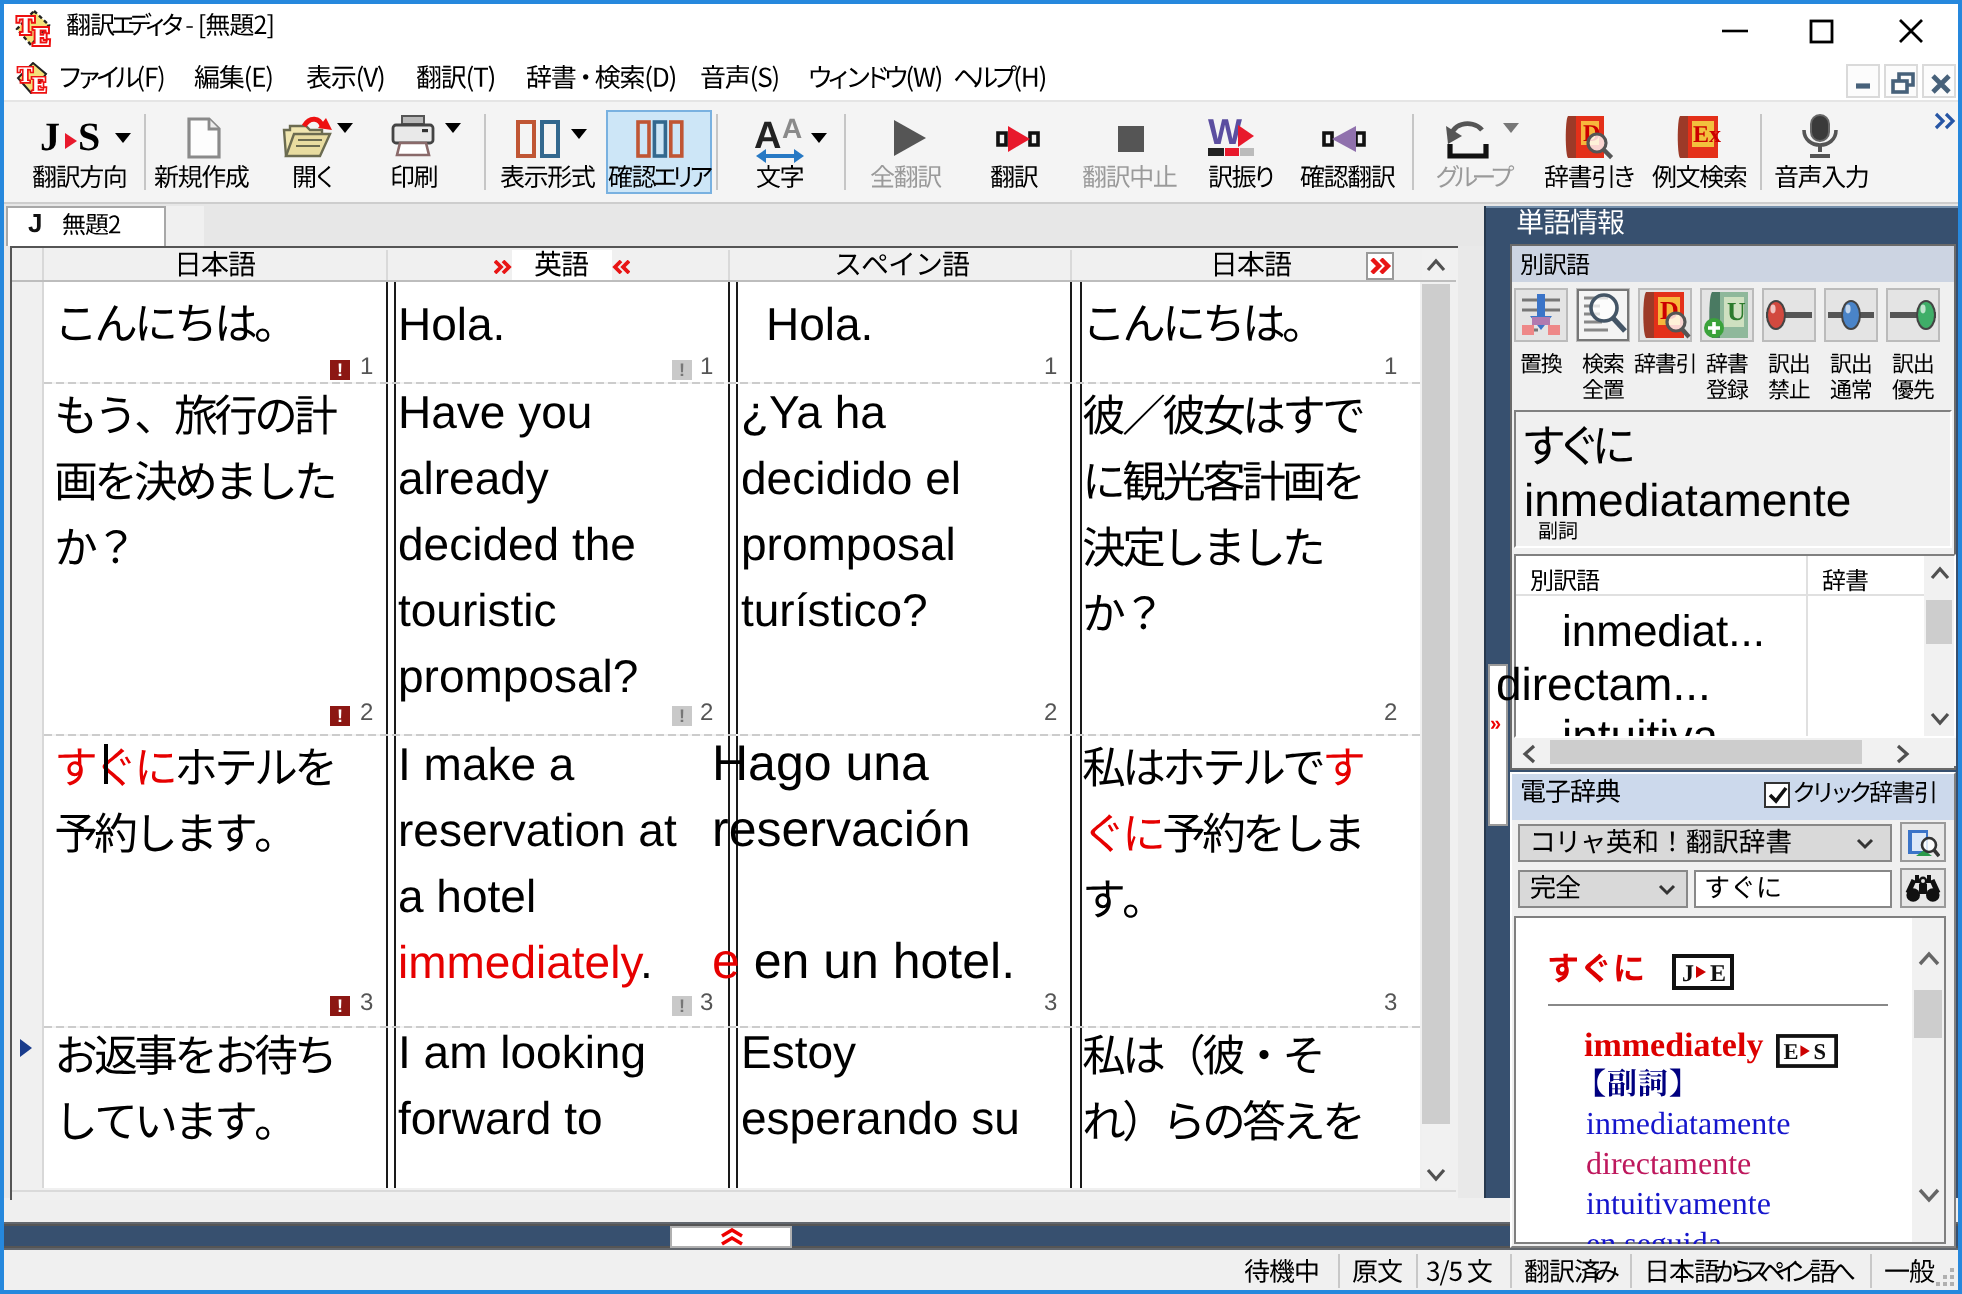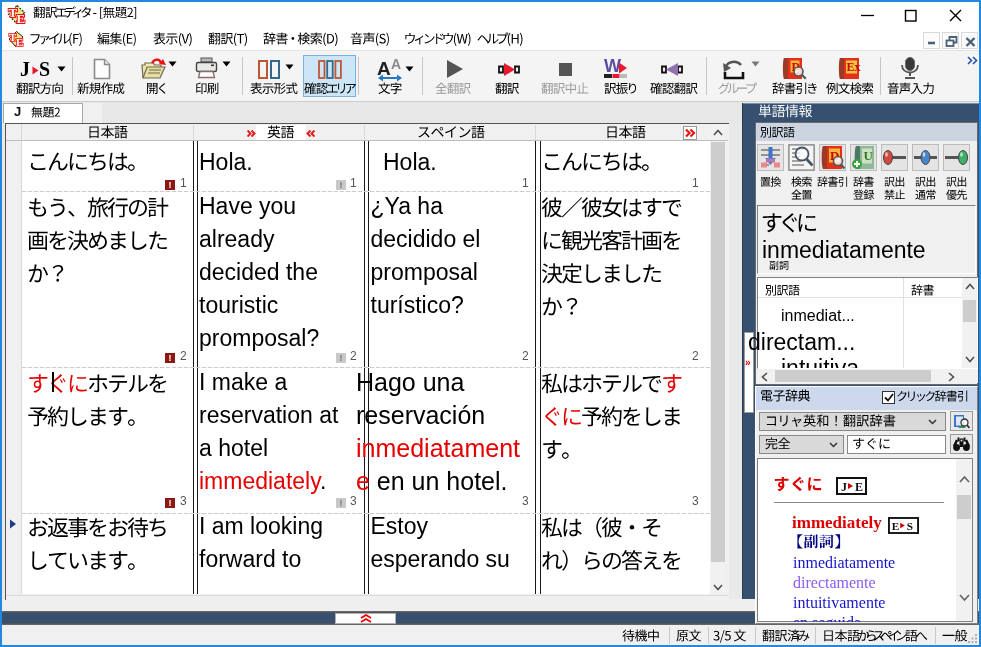--- a/index.html
+++ b/index.html
@@ -321,21 +321,21 @@
   </svg>
 <svg style="position:absolute;left:28px;top:376.4px;overflow:visible" width="141" height="22">
     <path fill="#e60000" d="M11.5 7.5C11.7 9.5 10.8 10.6 9.6 10.6C8.3 10.6 7.3 9.8 7.3 8.4C7.3 7 8.4 6.1 9.5 6.1C10.4 6.1 11.1 6.5 11.5 7.5ZM1.2 1.4L1.2 3C4 2.8 7.7 2.7 11 2.7L11 4.9C10.6 4.7 10.1 4.6 9.5 4.6C7.5 4.6 5.7 6.3 5.7 8.4C5.7 10.8 7.4 12.1 9.3 12.1C10 12.1 10.7 11.9 11.2 11.5C10.3 13.5 8.3 14.7 5.4 15.3L6.9 16.8C11.9 15.3 13.4 12 13.4 9C13.4 7.9 13.1 7 12.7 6.2L12.6 2.7L12.9 2.7C16.1 2.7 18.1 2.7 19.3 2.8L19.4 1.1C18.3 1.1 15.6 1.1 13 1.1L12.6 1.1L12.7 -0.3C12.7 -0.6 12.7 -1.4 12.8 -1.7L10.8 -1.7C10.8 -1.5 10.9 -0.9 10.9 -0.3L11 1.1C7.7 1.2 3.6 1.3 1.2 1.4ZM33 3.2L31.9 3.7C32.4 4.5 33.2 6 33.7 6.9L34.9 6.4C34.5 5.6 33.6 4 33 3.2ZM35.6 2.2L34.4 2.7C35 3.6 35.8 5 36.3 5.9L37.5 5.4C37 4.5 36.1 3 35.6 2.2ZM34.2 -0.5L32.5 -1.9C32.3 -1.5 31.7 -0.9 31.3 -0.5C29.8 1 26.5 3.7 24.9 5C22.9 6.7 22.7 7.6 24.7 9.3C26.8 11 30 13.9 31.6 15.4C32.1 15.9 32.6 16.5 33.1 17L34.6 15.6C32.3 13.3 28.5 10.2 26.5 8.5C25.1 7.4 25.1 7 26.4 5.9C28 4.5 31.2 2.1 32.7 0.8C33 0.4 33.7 -0.1 34.2 -0.5ZM49 0.9L49 2.6C51.4 2.9 55.7 2.9 58 2.6L58 0.9C55.8 1.2 51.4 1.3 49 0.9ZM49.9 9.8L48.3 9.6C48.1 10.7 48 11.4 48 12.2C48 14.2 49.6 15.4 53.2 15.4C55.5 15.4 57.3 15.3 58.7 15L58.7 13.2C56.9 13.6 55.2 13.7 53.2 13.7C50.3 13.7 49.6 12.8 49.6 11.8C49.6 11.2 49.7 10.6 49.9 9.8ZM44.9 -0.8L42.9 -1C42.9 -0.5 42.9 0.1 42.8 0.6C42.5 2.4 41.8 6.1 41.8 9.3C41.8 12.3 42.2 14.8 42.6 16.3L44.2 16.2C44.2 16 44.1 15.7 44.1 15.4C44.1 15.2 44.2 14.8 44.2 14.5C44.4 13.4 45.2 11.1 45.8 9.6L44.9 8.9C44.5 9.8 44 11.1 43.6 12.1C43.5 11 43.4 10.1 43.4 9C43.4 6.6 44.1 2.7 44.5 0.7C44.6 0.3 44.8 -0.4 44.9 -0.8Z"></path>
     <path fill="#000" d="M66.6 7.3L65 6.6C64.2 8.3 62.3 10.9 60.9 12.3L62.4 13.3C63.6 12 65.6 9.2 66.6 7.3ZM75.7 6.6L74.2 7.4C75.3 8.8 77 11.5 77.8 13.2L79.4 12.3C78.6 10.7 76.8 8 75.7 6.6ZM61.5 2.2L61.5 4C62.1 4 62.7 3.9 63.4 3.9L69.5 3.9L69.5 4.1C69.5 5.1 69.5 12.6 69.5 13.8C69.5 14.4 69.2 14.6 68.6 14.6C68 14.6 67.1 14.5 66.1 14.4L66.3 16.1C67.1 16.2 68.4 16.2 69.3 16.2C70.7 16.2 71.2 15.6 71.2 14.5C71.2 12.9 71.2 5.9 71.2 4.1L71.2 3.9L77 3.9C77.5 3.9 78.2 4 78.8 4L78.8 2.2C78.2 2.3 77.5 2.3 77 2.3L71.2 2.3L71.2 0.1C71.2 -0.4 71.3 -1.2 71.4 -1.5L69.3 -1.5C69.4 -1.2 69.5 -0.4 69.5 0.1L69.5 2.3L63.4 2.3C62.7 2.3 62.2 2.3 61.5 2.2ZM83.8 -0.5L83.8 1.3C84.3 1.2 85.1 1.2 85.8 1.2C87 1.2 93.4 1.2 94.6 1.2C95.2 1.2 96 1.2 96.6 1.3L96.6 -0.5C96 -0.4 95.2 -0.4 94.6 -0.4C93.4 -0.4 87 -0.4 85.7 -0.4C85.1 -0.4 84.4 -0.5 83.8 -0.5ZM81.2 4.9L81.2 6.7C81.8 6.7 82.4 6.7 83.1 6.7L89.6 6.7C89.5 8.8 89.3 10.6 88.3 12.1C87.5 13.5 85.9 14.7 84.2 15.4L85.8 16.6C87.7 15.7 89.3 14.1 90.1 12.7C91 11 91.4 9.1 91.4 6.7L97.3 6.7C97.9 6.7 98.6 6.7 99 6.7L99 4.9C98.5 5 97.8 5 97.3 5C96.2 5 84.3 5 83.1 5C82.4 5 81.8 5 81.2 4.9ZM110.5 15.1L111.7 16.1C111.8 16 112.1 15.8 112.4 15.6C114.9 14.4 118 12.1 119.9 9.6L118.8 8.1C117.2 10.5 114.5 12.5 112.5 13.4C112.5 12.8 112.5 2.2 112.5 0.9C112.5 0 112.5 -0.6 112.6 -0.8L110.5 -0.8C110.6 -0.6 110.7 0 110.7 0.9C110.7 2.2 110.7 12.9 110.7 13.9C110.7 14.4 110.6 14.8 110.5 15.1ZM100.5 15L102.2 16.1C104 14.6 105.4 12.5 106.1 10.2C106.6 8 106.7 3.3 106.7 0.9C106.7 0.2 106.8 -0.4 106.8 -0.7L104.8 -0.7C104.9 -0.2 105 0.3 105 0.9C105 3.3 105 7.7 104.3 9.7C103.7 11.8 102.4 13.7 100.5 15ZM138.3 6L137.6 4.4C137 4.7 136.5 4.9 135.8 5.2C134.7 5.7 133.4 6.2 131.9 7C131.5 5.7 130.4 5 129 5C128 5 126.8 5.3 125.9 5.8C126.7 4.8 127.4 3.6 127.9 2.4C130.3 2.3 133 2.2 135.1 1.8L135.1 0.2C133.1 0.6 130.7 0.8 128.5 0.9C128.8 -0.1 129 -1 129.1 -1.6L127.3 -1.8C127.3 -1 127.1 -0 126.8 0.9L125.4 1C124.4 1 122.8 0.9 121.7 0.7L121.7 2.3C122.9 2.4 124.3 2.5 125.2 2.5L126.2 2.5C125.4 4.2 123.9 6.5 121.2 9.1L122.7 10.2C123.4 9.4 124 8.6 124.6 8C125.6 7.1 127 6.4 128.4 6.4C129.4 6.4 130.2 6.8 130.4 7.7C127.8 9.1 125.2 10.7 125.2 13.2C125.2 15.9 127.7 16.6 130.9 16.6C132.7 16.6 135.2 16.4 136.8 16.2L136.9 14.4C134.9 14.8 132.6 15 130.9 15C128.7 15 127 14.7 127 13C127 11.6 128.4 10.4 130.4 9.3C130.4 10.5 130.4 11.9 130.3 12.7L132 12.7L132 8.6C133.6 7.8 135.2 7.1 136.4 6.7C137 6.4 137.8 6.1 138.3 6Z"></path>
   </svg>
 <svg style="position:absolute;left:28px;top:409.4px;overflow:visible" width="121" height="22">
     <path fill="#000" d="M5.3 2.5C7.3 3.3 9.7 4.5 11.6 5.4L0.3 5.4L0.3 7L9.3 7L9.3 15.3C9.3 15.6 9.2 15.7 8.8 15.7C8.3 15.7 6.9 15.7 5.4 15.7C5.6 16.1 5.9 16.8 6 17.3C7.9 17.3 9.2 17.3 9.9 17C10.7 16.8 11 16.3 11 15.3L11 7L17.2 7C16.4 8.3 15.5 9.6 14.6 10.4L16 11.2C17.3 9.9 18.7 7.8 19.9 5.9L18.6 5.3L18.3 5.4L13.8 5.4L14.1 4.9C13.5 4.5 12.7 4.1 11.7 3.7C13.7 2.5 15.9 0.8 17.4 -0.7L16.3 -1.6L15.9 -1.5L2.3 -1.5L2.3 -0L14.3 -0C13.1 1 11.5 2.2 10.1 3C8.8 2.4 7.3 1.8 6.2 1.3ZM30.3 6.6C31.5 8.2 32.7 10.4 33.2 11.8L34.7 11C34.1 9.6 32.8 7.5 31.6 6ZM25.9 10.1C26.4 11.4 27 13.2 27.2 14.3L28.6 13.9C28.3 12.7 27.7 11 27.1 9.6ZM21.1 9.8C20.8 11.7 20.4 13.6 19.6 14.9C20 15.1 20.6 15.4 21 15.6C21.7 14.2 22.2 12.1 22.5 10ZM31.2 -2.7C30.4 0.2 29 3 27.3 4.9C27.7 5.1 28.4 5.6 28.8 5.9C29.5 5 30.2 4 30.8 2.8L38 2.8C37.6 11.3 37.3 14.7 36.5 15.4C36.3 15.7 36 15.8 35.6 15.8C35.1 15.8 33.7 15.7 32.2 15.6C32.6 16.1 32.7 16.8 32.8 17.3C34.1 17.3 35.4 17.3 36.2 17.3C37 17.2 37.5 17 38 16.4C38.9 15.3 39.2 11.9 39.6 2.1C39.6 1.8 39.6 1.2 39.6 1.2L31.5 1.2C32 0.1 32.5 -1.1 32.9 -2.4ZM19.9 7L20 8.5L23.6 8.3L23.6 17.4L25.1 17.4L25.1 8.2L27 8.1C27.1 8.6 27.3 9 27.4 9.4L28.7 8.8C28.4 7.6 27.4 5.7 26.5 4.3L25.3 4.8C25.7 5.4 26 6.1 26.4 6.8L22.9 6.9C24.4 5 26.1 2.5 27.4 0.4L26 -0.2C25.4 1 24.5 2.4 23.6 3.8C23.3 3.3 22.8 2.8 22.3 2.3C23.1 1.1 24.1 -0.7 24.8 -2.1L23.4 -2.7C22.9 -1.5 22.1 0.1 21.4 1.4L20.7 0.8L19.9 1.9C21 2.8 22.1 4 22.8 5C22.3 5.7 21.8 6.4 21.3 7ZM46.5 -1.4L44.3 -1.4C44.4 -0.8 44.5 0 44.5 0.8C44.5 3.1 44.3 8.6 44.3 11.9C44.3 15.4 46.4 16.7 49.6 16.7C54.4 16.7 57.2 14 58.7 11.9L57.4 10.4C55.9 12.7 53.6 14.9 49.6 14.9C47.6 14.9 46.1 14.1 46.1 11.7C46.1 8.4 46.2 3.3 46.3 0.8C46.3 0.1 46.4 -0.7 46.5 -1.4ZM70 11.7L70 13.2C70 14.7 69 15.1 67.7 15.1C65.6 15.1 64.7 14.3 64.7 13.3C64.7 12.3 65.8 11.5 67.9 11.5C68.6 11.5 69.3 11.6 70 11.7ZM63.1 5.3L63.2 6.9C64.7 7.1 67.1 7.2 68.6 7.2L69.8 7.2L69.9 10.2C69.3 10.1 68.7 10.1 68.1 10.1C65 10.1 63.1 11.4 63.1 13.4C63.1 15.5 64.8 16.6 67.9 16.6C70.7 16.6 71.7 15.1 71.7 13.6L71.7 12.2C73.9 13 75.7 14.3 77 15.5L78 13.9C76.7 12.9 74.5 11.3 71.6 10.5L71.5 7.2C73.5 7.1 75.5 6.9 77.5 6.7L77.5 5C75.5 5.4 73.6 5.6 71.4 5.6L71.4 5.4L71.4 2.6C73.5 2.5 75.6 2.3 77.3 2.1L77.3 0.5C75.4 0.8 73.4 1 71.4 1.1L71.5 -0.2C71.5 -0.9 71.5 -1.3 71.6 -1.7L69.7 -1.7C69.8 -1.4 69.8 -0.8 69.8 -0.4L69.8 1.1L68.8 1.1C67.4 1.1 64.7 0.9 63.2 0.7L63.3 2.3C64.6 2.4 67.3 2.7 68.8 2.7L69.8 2.7L69.8 5.4L69.8 5.7L68.6 5.7C67.2 5.7 64.7 5.6 63.1 5.3ZM91.5 7.5C91.7 9.5 90.8 10.6 89.6 10.6C88.3 10.6 87.3 9.8 87.3 8.4C87.3 7 88.4 6.1 89.5 6.1C90.4 6.1 91.1 6.5 91.5 7.5ZM81.2 1.4L81.2 3C84 2.8 87.7 2.7 91 2.7L91 4.9C90.6 4.7 90.1 4.6 89.5 4.6C87.5 4.6 85.7 6.3 85.7 8.4C85.7 10.8 87.4 12.1 89.3 12.1C90 12.1 90.7 11.9 91.2 11.5C90.3 13.5 88.3 14.7 85.4 15.3L86.9 16.8C91.9 15.3 93.4 12 93.4 9C93.4 7.9 93.1 7 92.7 6.2L92.6 2.7L92.9 2.7C96.1 2.7 98.1 2.7 99.3 2.8L99.4 1.1C98.3 1.1 95.6 1.1 93 1.1L92.6 1.1L92.7 -0.3C92.7 -0.6 92.7 -1.4 92.8 -1.7L90.8 -1.7C90.8 -1.5 90.9 -0.9 90.9 -0.3L91 1.1C87.7 1.2 83.6 1.3 81.2 1.4ZM103.3 10.3C101.5 10.3 100 11.8 100 13.6C100 15.4 101.5 16.9 103.3 16.9C105.2 16.9 106.7 15.4 106.7 13.6C106.7 11.8 105.2 10.3 103.3 10.3ZM103.3 15.8C102.1 15.8 101.1 14.8 101.1 13.6C101.1 12.4 102.1 11.4 103.3 11.4C104.6 11.4 105.6 12.4 105.6 13.6C105.6 14.8 104.6 15.8 103.3 15.8Z"></path>
   </svg>
 <div style="position:absolute;left:52px;top:372px;width:1.5px;height:20px;background:#000"></div>
 <div class="lat" style="left:199px;top:366px;font-size:23px;line-height:33px">I make a<br>reservation at<br>a hotel<br><span style="color:#e60000">immediately</span>.</div>
-<div class="lat" style="left:356px;top:366px;font-size:25px;line-height:33px">Hago una<br>reservación<br><span style="color:#e60000">inmediatament</span><br><span style="color:#e60000">e</span> en un hotel.</div>
+<div class="lat" style="left:356px;top:366px;font-size:25px;line-height:33px">Hago una<br>reservación<br><br><span style="color:#e60000">e</span> en un hotel.</div>
 <svg style="position:absolute;left:542px;top:376.4px;overflow:visible" width="141" height="22">
     <path fill="#000" d="M8.4 -2.6C6.5 -1.7 3.1 -1 0.2 -0.5C0.4 -0.1 0.6 0.4 0.6 0.8C1.9 0.6 3.2 0.4 4.4 0.1L4.4 3.7L0.2 3.7L0.2 5.2L4.1 5.2C3.1 7.8 1.3 10.7 -0.3 12.4C0 12.7 0.4 13.4 0.6 13.9C1.9 12.4 3.4 10 4.4 7.6L4.4 17.3L6 17.3L6 8.2C7 9.2 8.3 10.6 8.8 11.3L9.8 10C9.2 9.5 6.8 7.2 6 6.6L6 5.2L9.9 5.2L9.9 3.7L6 3.7L6 -0.2C7.4 -0.6 8.6 -0.9 9.6 -1.4ZM15.1 8.4C15.9 10 16.7 11.9 17.4 13.7L11.3 14.3C12.6 9.7 14 3.2 14.9 -1.9L13 -2.3C12.3 2.9 10.9 9.9 9.6 14.5L7.6 14.7L7.9 16.4C10.6 16.1 14.3 15.6 17.9 15.1C18.1 15.9 18.3 16.7 18.4 17.3L20.1 16.8C19.6 14.4 18.2 10.8 16.6 7.9ZM24.7 -1.1L22.7 -1.2C22.7 -0.8 22.7 -0.2 22.6 0.3C22.3 2.1 21.6 6.3 21.6 9.5C21.6 12.5 22 14.9 22.4 16.4L24 16.3C23.9 16.1 23.9 15.8 23.9 15.5C23.9 15.3 23.9 14.9 24 14.6C24.2 13.5 25 11.3 25.6 9.7L24.7 9C24.3 9.9 23.8 11.3 23.4 12.2C23.3 11.2 23.2 10.3 23.2 9.2C23.2 6.8 23.9 2.5 24.3 0.4C24.4 0 24.5 -0.7 24.7 -1.1ZM33.8 11.6L33.9 12.3C33.9 13.8 33.3 14.7 31.5 14.7C29.9 14.7 28.8 14.1 28.8 13C28.8 11.9 30 11.2 31.6 11.2C32.4 11.2 33.1 11.3 33.8 11.6ZM35.4 -1.2L33.5 -1.2C33.5 -0.8 33.6 -0.2 33.6 0.1L33.6 2.8L31.5 2.9C30.2 2.9 29 2.8 27.8 2.7L27.8 4.4C29.1 4.4 30.2 4.5 31.5 4.5L33.6 4.5C33.6 6.2 33.7 8.4 33.8 10.1C33.1 9.9 32.5 9.9 31.7 9.9C28.9 9.9 27.3 11.3 27.3 13.2C27.3 15.1 28.9 16.3 31.8 16.3C34.7 16.3 35.6 14.6 35.6 12.8L35.6 12.3C36.7 12.9 37.8 13.8 38.9 14.8L39.8 13.4C38.7 12.4 37.3 11.3 35.5 10.6C35.4 8.7 35.3 6.6 35.2 4.4C36.5 4.3 37.8 4.1 39 3.9L39 2.3C37.8 2.5 36.6 2.7 35.2 2.8C35.3 1.7 35.3 0.7 35.3 0.1C35.3 -0.3 35.4 -0.8 35.4 -1.2ZM46.6 7.3L45 6.6C44.2 8.3 42.3 10.9 40.9 12.3L42.4 13.3C43.6 12 45.6 9.2 46.6 7.3ZM55.7 6.6L54.2 7.4C55.3 8.8 57 11.5 57.8 13.2L59.4 12.3C58.6 10.7 56.8 8 55.7 6.6ZM41.5 2.2L41.5 4C42.1 4 42.7 3.9 43.4 3.9L49.5 3.9L49.5 4.1C49.5 5.1 49.5 12.6 49.5 13.8C49.5 14.4 49.2 14.6 48.6 14.6C48 14.6 47.1 14.5 46.1 14.4L46.3 16.1C47.1 16.2 48.4 16.2 49.3 16.2C50.7 16.2 51.2 15.6 51.2 14.5C51.2 12.9 51.2 5.9 51.2 4.1L51.2 3.9L57 3.9C57.5 3.9 58.2 4 58.8 4L58.8 2.2C58.2 2.3 57.5 2.3 57 2.3L51.2 2.3L51.2 0.1C51.2 -0.4 51.3 -1.2 51.4 -1.5L49.3 -1.5C49.4 -1.2 49.5 -0.4 49.5 0.1L49.5 2.3L43.4 2.3C42.7 2.3 42.2 2.3 41.5 2.2ZM63.8 -0.5L63.8 1.3C64.3 1.2 65.1 1.2 65.8 1.2C67 1.2 73.4 1.2 74.6 1.2C75.2 1.2 76 1.2 76.6 1.3L76.6 -0.5C76 -0.4 75.2 -0.4 74.6 -0.4C73.4 -0.4 67 -0.4 65.7 -0.4C65.1 -0.4 64.4 -0.5 63.8 -0.5ZM61.2 4.9L61.2 6.7C61.8 6.7 62.4 6.7 63.1 6.7L69.6 6.7C69.5 8.8 69.3 10.6 68.3 12.1C67.5 13.5 65.9 14.7 64.2 15.4L65.8 16.6C67.7 15.7 69.3 14.1 70.1 12.7C71 11 71.4 9.1 71.4 6.7L77.3 6.7C77.9 6.7 78.6 6.7 79 6.7L79 4.9C78.5 5 77.8 5 77.3 5C76.2 5 64.3 5 63.1 5C62.4 5 61.8 5 61.2 4.9ZM90.5 15.1L91.7 16.1C91.8 16 92.1 15.8 92.4 15.6C94.9 14.4 98 12.1 99.9 9.6L98.8 8.1C97.2 10.5 94.5 12.5 92.5 13.4C92.5 12.8 92.5 2.2 92.5 0.9C92.5 0 92.5 -0.6 92.6 -0.8L90.5 -0.8C90.6 -0.6 90.7 0 90.7 0.9C90.7 2.2 90.7 12.9 90.7 13.9C90.7 14.4 90.6 14.8 90.5 15.1ZM80.5 15L82.2 16.1C84 14.6 85.4 12.5 86.1 10.2C86.6 8 86.7 3.3 86.7 0.9C86.7 0.2 86.8 -0.4 86.8 -0.7L84.8 -0.7C84.9 -0.2 85 0.3 85 0.9C85 3.3 85 7.7 84.3 9.7C83.7 11.8 82.4 13.7 80.5 15ZM100.8 1.3L101 3.2C103.4 2.7 108.9 2.1 111.3 1.9C109.3 3.1 107.2 5.8 107.2 9.2C107.2 14.1 111.8 16.3 115.8 16.4L116.5 14.6C112.9 14.5 108.9 13.1 108.9 8.9C108.9 6.3 110.8 3 113.9 2C115 1.6 117 1.6 118.2 1.6L118.2 -0.1C116.7 -0.1 114.7 0.1 112.3 0.3C108.3 0.6 104.2 1 102.8 1.1C102.3 1.2 101.7 1.2 100.8 1.3ZM115.1 4.3L113.9 4.8C114.6 5.7 115.2 6.8 115.7 7.8L116.8 7.3C116.4 6.4 115.6 5 115.1 4.3ZM117.4 3.4L116.4 3.9C117 4.8 117.7 5.9 118.2 6.9L119.3 6.4C118.8 5.4 118 4.1 117.4 3.4Z"></path>
     <path fill="#e60000" d="M131.5 7.5C131.7 9.5 130.8 10.6 129.6 10.6C128.3 10.6 127.3 9.8 127.3 8.4C127.3 7 128.4 6.1 129.5 6.1C130.4 6.1 131.1 6.5 131.5 7.5ZM121.2 1.4L121.2 3C124 2.8 127.7 2.7 131 2.7L131 4.9C130.6 4.7 130.1 4.6 129.5 4.6C127.5 4.6 125.7 6.3 125.7 8.4C125.7 10.8 127.4 12.1 129.3 12.1C130 12.1 130.7 11.9 131.2 11.5C130.3 13.5 128.3 14.7 125.4 15.3L126.9 16.8C131.9 15.3 133.4 12 133.4 9C133.4 7.9 133.1 7 132.7 6.2L132.6 2.7L132.9 2.7C136.1 2.7 138.1 2.7 139.3 2.8L139.4 1.1C138.3 1.1 135.6 1.1 133 1.1L132.6 1.1L132.7 -0.3C132.7 -0.6 132.7 -1.4 132.8 -1.7L130.8 -1.7C130.8 -1.5 130.9 -0.9 130.9 -0.3L131 1.1C127.7 1.2 123.6 1.3 121.2 1.4Z"></path>
   </svg>
 <svg style="position:absolute;left:542px;top:409.4px;overflow:visible" width="141" height="22">
     <path fill="#e60000" d="M13 3.2L11.9 3.7C12.4 4.5 13.2 6 13.7 6.9L14.9 6.4C14.5 5.6 13.6 4 13 3.2ZM15.6 2.2L14.4 2.7C15 3.6 15.8 5 16.3 5.9L17.5 5.4C17 4.5 16.1 3 15.6 2.2ZM14.2 -0.5L12.5 -1.9C12.3 -1.5 11.7 -0.9 11.3 -0.5C9.8 1 6.5 3.7 4.9 5C2.9 6.7 2.7 7.6 4.7 9.3C6.8 11 10 13.9 11.6 15.4C12.1 15.9 12.6 16.5 13.1 17L14.6 15.6C12.3 13.3 8.5 10.2 6.5 8.5C5.1 7.4 5.1 7 6.4 5.9C8 4.5 11.2 2.1 12.7 0.8C13 0.4 13.7 -0.1 14.2 -0.5ZM29 0.9L29 2.6C31.4 2.9 35.7 2.9 38 2.6L38 0.9C35.8 1.2 31.4 1.3 29 0.9ZM29.9 9.8L28.3 9.6C28.1 10.7 28 11.4 28 12.2C28 14.2 29.6 15.4 33.2 15.4C35.5 15.4 37.3 15.3 38.7 15L38.7 13.2C36.9 13.6 35.2 13.7 33.2 13.7C30.3 13.7 29.6 12.8 29.6 11.8C29.6 11.2 29.7 10.6 29.9 9.8ZM24.9 -0.8L22.9 -1C22.9 -0.5 22.9 0.1 22.8 0.6C22.5 2.4 21.8 6.1 21.8 9.3C21.8 12.3 22.2 14.8 22.6 16.3L24.2 16.2C24.2 16 24.1 15.7 24.1 15.4C24.1 15.2 24.2 14.8 24.2 14.5C24.4 13.4 25.2 11.1 25.8 9.6L24.9 8.9C24.5 9.8 24 11.1 23.6 12.1C23.5 11 23.4 10.1 23.4 9C23.4 6.6 24.1 2.7 24.5 0.7C24.6 0.3 24.8 -0.4 24.9 -0.8Z"></path>
     <path fill="#000" d="M45.3 2.5C47.3 3.3 49.7 4.5 51.6 5.4L40.3 5.4L40.3 7L49.3 7L49.3 15.3C49.3 15.6 49.2 15.7 48.8 15.7C48.3 15.7 46.9 15.7 45.4 15.7C45.6 16.1 45.9 16.8 46 17.3C47.9 17.3 49.2 17.3 49.9 17C50.7 16.8 51 16.3 51 15.3L51 7L57.2 7C56.4 8.3 55.5 9.6 54.6 10.4L56 11.2C57.3 9.9 58.7 7.8 59.9 5.9L58.6 5.3L58.3 5.4L53.8 5.4L54.1 4.9C53.5 4.5 52.7 4.1 51.7 3.7C53.7 2.5 55.9 0.8 57.4 -0.7L56.3 -1.6L55.9 -1.5L42.3 -1.5L42.3 -0L54.3 -0C53.1 1 51.5 2.2 50.1 3C48.8 2.4 47.3 1.8 46.2 1.3ZM70.3 6.6C71.5 8.2 72.7 10.4 73.2 11.8L74.7 11C74.1 9.6 72.8 7.5 71.6 6ZM65.9 10.1C66.4 11.4 67 13.2 67.2 14.3L68.6 13.9C68.3 12.7 67.7 11 67.1 9.6ZM61.1 9.8C60.8 11.7 60.4 13.6 59.6 14.9C60 15.1 60.6 15.4 61 15.6C61.7 14.2 62.2 12.1 62.5 10ZM71.2 -2.7C70.4 0.2 69 3 67.3 4.9C67.7 5.1 68.4 5.6 68.8 5.9C69.5 5 70.2 4 70.8 2.8L78 2.8C77.6 11.3 77.3 14.7 76.5 15.4C76.3 15.7 76 15.8 75.6 15.8C75.1 15.8 73.7 15.7 72.2 15.6C72.6 16.1 72.7 16.8 72.8 17.3C74.1 17.3 75.4 17.3 76.2 17.3C77 17.2 77.5 17 78 16.4C78.9 15.3 79.2 11.9 79.6 2.1C79.6 1.8 79.6 1.2 79.6 1.2L71.5 1.2C72 0.1 72.5 -1.1 72.9 -2.4ZM59.9 7L60 8.5L63.6 8.3L63.6 17.4L65.1 17.4L65.1 8.2L67 8.1C67.1 8.6 67.3 9 67.4 9.4L68.7 8.8C68.4 7.6 67.4 5.7 66.5 4.3L65.3 4.8C65.7 5.4 66 6.1 66.4 6.8L62.9 6.9C64.4 5 66.1 2.5 67.4 0.4L66 -0.2C65.4 1 64.5 2.4 63.6 3.8C63.3 3.3 62.8 2.8 62.3 2.3C63.1 1.1 64.1 -0.7 64.8 -2.1L63.4 -2.7C62.9 -1.5 62.1 0.1 61.4 1.4L60.7 0.8L59.9 1.9C61 2.8 62.1 4 62.8 5C62.3 5.7 61.8 6.4 61.3 7ZM98.3 6L97.6 4.4C97 4.7 96.5 4.9 95.8 5.2C94.7 5.7 93.4 6.2 91.9 7C91.5 5.7 90.4 5 89 5C88 5 86.8 5.3 85.9 5.8C86.7 4.8 87.4 3.6 87.9 2.4C90.3 2.3 93 2.2 95.1 1.8L95.1 0.2C93.1 0.6 90.7 0.8 88.5 0.9C88.8 -0.1 89 -1 89.1 -1.6L87.3 -1.8C87.3 -1 87.1 -0 86.8 0.9L85.4 1C84.4 1 82.8 0.9 81.7 0.7L81.7 2.3C82.9 2.4 84.3 2.5 85.2 2.5L86.2 2.5C85.4 4.2 83.9 6.5 81.2 9.1L82.7 10.2C83.4 9.4 84 8.6 84.6 8C85.6 7.1 87 6.4 88.4 6.4C89.4 6.4 90.2 6.8 90.4 7.7C87.8 9.1 85.2 10.7 85.2 13.2C85.2 15.9 87.7 16.6 90.9 16.6C92.7 16.6 95.2 16.4 96.8 16.2L96.9 14.4C94.9 14.8 92.6 15 90.9 15C88.7 15 87 14.7 87 13C87 11.6 88.4 10.4 90.4 9.3C90.4 10.5 90.4 11.9 90.3 12.7L92 12.7L92 8.6C93.6 7.8 95.2 7.1 96.4 6.7C97 6.4 97.8 6.1 98.3 6ZM106.5 -1.4L104.3 -1.4C104.4 -0.8 104.5 0 104.5 0.8C104.5 3.1 104.3 8.6 104.3 11.9C104.3 15.4 106.4 16.7 109.6 16.7C114.4 16.7 117.2 14 118.7 11.9L117.4 10.4C115.9 12.7 113.6 14.9 109.6 14.9C107.6 14.9 106.1 14.1 106.1 11.7C106.1 8.4 106.2 3.3 106.3 0.8C106.3 0.1 106.4 -0.7 106.5 -1.4ZM130 11.7L130 13.2C130 14.7 129 15.1 127.7 15.1C125.6 15.1 124.7 14.3 124.7 13.3C124.7 12.3 125.8 11.5 127.9 11.5C128.6 11.5 129.3 11.6 130 11.7ZM123.1 5.3L123.2 6.9C124.7 7.1 127.1 7.2 128.6 7.2L129.8 7.2L129.9 10.2C129.3 10.1 128.7 10.1 128.1 10.1C125 10.1 123.1 11.4 123.1 13.4C123.1 15.5 124.8 16.6 127.9 16.6C130.7 16.6 131.7 15.1 131.7 13.6L131.7 12.2C133.9 13 135.7 14.3 137 15.5L138 13.9C136.7 12.9 134.5 11.3 131.6 10.5L131.5 7.2C133.5 7.1 135.4 6.9 137.5 6.7L137.5 5C135.5 5.4 133.6 5.6 131.4 5.6L131.4 5.4L131.4 2.6C133.5 2.5 135.6 2.3 137.3 2.1L137.3 0.5C135.4 0.8 133.4 1 131.4 1.1L131.5 -0.2C131.5 -0.9 131.5 -1.3 131.6 -1.7L129.7 -1.7C129.8 -1.4 129.8 -0.8 129.8 -0.4L129.8 1.1L128.8 1.1C127.4 1.1 124.7 0.9 123.2 0.7L123.3 2.3C124.6 2.4 127.3 2.7 128.8 2.7L129.8 2.7L129.8 5.4L129.8 5.7L128.6 5.7C127.2 5.7 124.7 5.6 123.1 5.3Z"></path>
   </svg>
 <svg style="position:absolute;left:542px;top:442.4px;overflow:visible" width="41" height="22">
     <path fill="#000" d="M11.5 7.5C11.7 9.5 10.8 10.6 9.6 10.6C8.3 10.6 7.3 9.8 7.3 8.4C7.3 7 8.4 6.1 9.5 6.1C10.4 6.1 11.1 6.5 11.5 7.5ZM1.2 1.4L1.2 3C4 2.8 7.7 2.7 11 2.7L11 4.9C10.6 4.7 10.1 4.6 9.5 4.6C7.5 4.6 5.7 6.3 5.7 8.4C5.7 10.8 7.4 12.1 9.3 12.1C10 12.1 10.7 11.9 11.2 11.5C10.3 13.5 8.3 14.7 5.4 15.3L6.9 16.8C11.9 15.3 13.4 12 13.4 9C13.4 7.9 13.1 7 12.7 6.2L12.6 2.7L12.9 2.7C16.1 2.7 18.1 2.7 19.3 2.8L19.4 1.1C18.3 1.1 15.6 1.1 13 1.1L12.6 1.1L12.7 -0.3C12.7 -0.6 12.7 -1.4 12.8 -1.7L10.8 -1.7C10.8 -1.5 10.9 -0.9 10.9 -0.3L11 1.1C7.7 1.2 3.6 1.3 1.2 1.4ZM23.3 10.3C21.5 10.3 20 11.8 20 13.6C20 15.4 21.5 16.9 23.3 16.9C25.2 16.9 26.7 15.4 26.7 13.6C26.7 11.8 25.2 10.3 23.3 10.3ZM23.3 15.8C22.1 15.8 21.1 14.8 21.1 13.6C21.1 12.4 22.1 11.4 23.3 11.4C24.6 11.4 25.6 12.4 25.6 13.6C25.6 14.8 24.6 15.8 23.3 15.8Z"></path>
@@ -483,21 +483,21 @@
   </svg>
 <div style="position:absolute;left:757px;top:277px;width:221px;height:92px;background:#fff;border:1px solid #808080;border-right-color:#fff;border-bottom-color:#fff;box-sizing:border-box"></div>
 <svg style="position:absolute;left:765px;top:285px;overflow:visible" width="36" height="13">
     <path fill="#000" d="M7.1 1L7.1 7.6L8 7.6L8 1ZM10.1 -0.3L10.1 9.4C10.1 9.6 10 9.7 9.7 9.7C9.5 9.7 8.8 9.7 7.9 9.7C8 9.9 8.2 10.3 8.2 10.6C9.3 10.6 10 10.5 10.4 10.4C10.8 10.2 11 10 11 9.4L11 -0.3ZM2 0.9L5 0.9L5 3.2L2 3.2ZM1.1 0.1L1.1 4L2.5 4C2.3 6.2 2 8.7 0.4 10C0.6 10.1 0.9 10.4 1 10.6C2.3 9.5 2.9 7.9 3.1 6.1L5.1 6.1C5 8.5 4.9 9.4 4.7 9.6C4.6 9.8 4.4 9.8 4.2 9.8C4 9.8 3.5 9.8 2.9 9.7C3 9.9 3.1 10.3 3.1 10.5C3.7 10.5 4.3 10.5 4.6 10.5C5 10.5 5.2 10.4 5.4 10.2C5.7 9.8 5.8 8.7 6 5.7C6 5.6 6 5.3 6 5.3L3.2 5.3C3.3 4.9 3.3 4.4 3.3 4L5.9 4L5.9 0.1ZM12.5 3.2L12.5 3.9L16 3.9L16 3.2ZM12.6 -0.1L12.6 0.7L16 0.7L16 -0.1ZM12.5 4.8L12.5 5.5L16 5.5L16 4.8ZM12 1.5L12 2.3L16.4 2.3L16.4 1.5ZM12.5 6.4L12.5 10.4L13.3 10.4L13.3 9.9L15.9 9.9L15.8 10C16 10.1 16.4 10.4 16.5 10.6C17.8 9 18.1 6.7 18.1 4.8L19.6 4.8C20 7.3 20.7 9 22.5 10.6C22.7 10.3 22.9 10 23.2 9.8C21.5 8.5 20.9 7.1 20.5 4.8L22.5 4.8L22.5 0.1L17.2 0.1L17.2 4.4C17.2 6.1 17.1 8.2 16 9.7L16 6.4ZM18.1 0.9L21.6 0.9L21.6 4L18.1 4ZM13.3 7.1L15.3 7.1L15.3 9.1L13.3 9.1ZM24 3.2L24 3.9L27.4 3.9L27.4 3.2ZM24.1 -0.1L24.1 0.7L27.4 0.7L27.4 -0.1ZM24 4.9L24 5.6L27.4 5.6L27.4 4.9ZM23.5 1.5L23.5 2.3L27.8 2.3L27.8 1.5ZM28.7 6.2L28.7 10.6L29.6 10.6L29.6 10L32.9 10L32.9 10.5L33.8 10.5L33.8 6.2ZM29.6 9.2L29.6 7.1L32.9 7.1L32.9 9.2ZM27.9 4.5L27.9 5.3L34.6 5.3L34.6 4.5L33.5 4.5L33.5 2L30.8 2L31 0.8L34.2 0.8L34.2 -0L28.2 -0L28.2 0.8L30.1 0.8L29.9 2L28.4 2L28.4 2.8L29.8 2.8C29.7 3.4 29.6 4 29.4 4.5ZM30.6 2.8L32.6 2.8L32.6 4.5L30.3 4.5C30.4 4 30.5 3.4 30.6 2.8ZM24 6.5L24 10.5L24.8 10.5L24.8 10L27.5 10L27.5 6.5ZM24.8 7.2L26.7 7.2L26.7 9.3L24.8 9.3Z"></path>
   </svg>
 <svg style="position:absolute;left:911px;top:285px;overflow:visible" width="24" height="13">
     <path fill="#000" d="M0.5 3L0.5 3.8L2.6 3.8L2.6 5.8L0.9 5.8L0.9 10.4L1.7 10.4L1.7 9.6L4.3 9.6L4.3 10L5.1 10L5.1 5.8L3.4 5.8L3.4 3.8L5.5 3.8L5.5 3L3.4 3L3.4 0.9C4.1 0.7 4.8 0.5 5.3 0.3L4.7 -0.4C3.7 0 2 0.4 0.5 0.6C0.6 0.8 0.7 1.1 0.7 1.3C1.3 1.2 2 1.1 2.6 1L2.6 3ZM1.7 8.8L1.7 6.7L4.3 6.7L4.3 8.8ZM5.6 0.9L5.6 1.7L11.3 1.7L11.3 0.9L8.8 0.9L8.8 -0.5L7.9 -0.5L7.9 0.9ZM9.8 1.8C9.6 2.5 9.2 3.4 9 4L9.7 4.2L6.9 4.2L7.6 4C7.5 3.4 7.3 2.5 7 1.9L6.2 2.1C6.5 2.7 6.8 3.6 6.8 4.2L5.3 4.2L5.3 5L7.9 5L7.9 6.7L5.5 6.7L5.5 7.5L7.9 7.5L7.9 10.5L8.8 10.5L8.8 7.5L11.3 7.5L11.3 6.7L8.8 6.7L8.8 5L11.5 5L11.5 4.2L9.7 4.2C10 3.6 10.3 2.8 10.6 2ZM14.6 8.8L20.5 8.8L20.5 9.6L14.6 9.6ZM14.6 8.2L14.6 7.5L20.5 7.5L20.5 8.2ZM13.7 6.9L13.7 10.6L14.6 10.6L14.6 10.2L20.5 10.2L20.5 10.6L21.4 10.6L21.4 6.9ZM12.2 5.6L12.2 6.3L22.8 6.3L22.8 5.6L17.9 5.6L17.9 4.9L22 4.9L22 4.3L17.9 4.3L17.9 3.6L21.4 3.6L21.4 2.3L22.8 2.3L22.8 1.6L21.4 1.6L21.4 0.3L17.9 0.3L17.9 -0.5L17 -0.5L17 0.3L13.4 0.3L13.4 0.9L17 0.9L17 1.6L12.2 1.6L12.2 2.3L17 2.3L17 3L13.3 3L13.3 3.6L17 3.6L17 4.3L13 4.3L13 4.9L17 4.9L17 5.6ZM17.9 0.9L20.5 0.9L20.5 1.6L17.9 1.6ZM17.9 3L17.9 2.3L20.5 2.3L20.5 3Z"></path>
   </svg>
 <div style="position:absolute;left:758px;top:297px;width:204px;height:1px;background:#e0e0e0"></div>
 <div style="position:absolute;left:903px;top:278px;width:1px;height:90px;background:#e0e0e0"></div>
-<div class="lat" style="left:781px;top:303px;font-size:16px;line-height:26px">inmediat...</div>
+<div class="lat" style="left:781px;top:303px;font-size:22px;line-height:26px">inmediat...</div>
 <div class="lat" style="left:748px;top:329px;font-size:23px;line-height:26px">directam...</div>
 <div class="lat" style="left:781px;top:355px;font-size:23px;line-height:26px;height:13px;overflow:hidden">intuitiva</div>
 <div style="position:absolute;left:962px;top:278px;width:15px;height:90px;background:#f1f1f1"></div>
 <svg class="abs" style="left:965px;top:283px" width="10" height="7">
     <path d="M1 6l4-4.5L9 6" stroke="#505050" stroke-width="1.6" fill="none"></path>
   </svg>
 <div style="position:absolute;left:963px;top:300px;width:13px;height:22px;background:#cdcdcd"></div>
 <svg class="abs" style="left:965px;top:356px" width="10" height="7">
     <path d="M1 1l4 4.5L9 1" stroke="#505050" stroke-width="1.6" fill="none"></path>
   </svg>
@@ -579,21 +579,21 @@
 <svg class="abs" style="left:888px;top:517px" width="31" height="17" viewBox="0 0 33 18">
 <rect x="1" y="1" width="31" height="16" fill="#fff" stroke="#111" stroke-width="2"></rect>
 <text x="4" y="13.5" font-family="Liberation Serif" font-weight="bold" font-size="12" fill="#111">E</text>
 <polygon points="13,6 18,9 13,12" fill="#c00"></polygon>
 <text x="20" y="13.5" font-family="Liberation Serif" font-weight="bold" font-size="12" fill="#111">S</text>
 </svg>
 <svg style="position:absolute;left:788px;top:535px;overflow:visible" width="63" height="16">
     <path fill="#000080" d="M14.6 13.4L14.6 13.1C12.2 12 10.6 9.7 10.6 6.3C10.6 2.9 12.2 0.6 14.6 -0.5L14.6 -0.8L9.4 -0.8L9.4 13.4ZM16 0.5L16.1 0.9L24.2 0.9C24.4 0.9 24.6 0.8 24.6 0.6C24 0.1 23 -0.7 23 -0.7L22.1 0.5ZM25.1 0.4L25.1 10L25.3 10C25.9 10 26.6 9.7 26.6 9.5L26.6 1C26.9 0.9 27 0.8 27.1 0.6ZM27.8 -0.5L27.8 11.2C27.8 11.4 27.7 11.5 27.5 11.5C27.2 11.5 25.7 11.4 25.7 11.4L25.7 11.6C26.4 11.7 26.7 11.9 27 12.2C27.2 12.4 27.3 12.8 27.3 13.3C29.2 13.2 29.4 12.5 29.4 11.3L29.4 0.1C29.8 0.1 29.9 -0.1 30 -0.3ZM22.3 9.6L22.3 11.7L20.9 11.7L20.9 9.6ZM22.3 9.2L20.9 9.2L20.9 7L22.3 7ZM19.5 9.6L19.5 11.7L18.1 11.7L18.1 9.6ZM19.5 9.2L18.1 9.2L18.1 7L19.5 7ZM16.5 6.6L16.5 13.3L16.8 13.3C17.4 13.3 18.1 13 18.1 12.8L18.1 12.2L22.3 12.2L22.3 13.1L22.6 13.1C23.1 13.1 24 12.8 24 12.7L24 7.4C24.3 7.3 24.5 7.1 24.6 7L22.9 5.7L22.1 6.6L18.2 6.6L16.5 5.9ZM17 2.2L17 5.9L17.3 5.9C17.9 5.9 18.7 5.5 18.7 5.3L18.7 5L21.7 5L21.7 5.5L22 5.5C22.5 5.5 23.4 5.3 23.4 5.2L23.4 2.9C23.7 2.8 23.9 2.7 24 2.6L22.3 1.3L21.5 2.2L18.8 2.2L17 1.5ZM21.7 4.6L18.7 4.6L18.7 2.6L21.7 2.6ZM32.1 0.4L32.2 0.8L36.3 0.8C36.5 0.8 36.6 0.7 36.7 0.6C36.1 0.1 35.3 -0.6 35.3 -0.6L34.5 0.4ZM37.3 2.8L37.4 3.3L42.4 3.3C42.6 3.3 42.7 3.2 42.8 3C42.2 2.5 41.4 1.8 41.4 1.8L40.6 2.8ZM32 4.2L32.2 4.7L36.3 4.7C36.5 4.7 36.7 4.6 36.7 4.4C36.2 3.9 35.3 3.3 35.3 3.3L34.6 4.2ZM32 6.2L32.2 6.6L36.3 6.6C36.5 6.6 36.7 6.5 36.7 6.4C36.2 5.9 35.3 5.2 35.3 5.2L34.6 6.2ZM31.4 2.3L31.6 2.7L37 2.7C37.2 2.7 37.4 2.6 37.4 2.5C36.9 2 36 1.3 36 1.3L35.2 2.3ZM35 8.6L35 11.6L33.6 11.6L33.6 8.6ZM32 8.2L32 13.3L32.3 13.3C32.9 13.3 33.6 13 33.6 12.8L33.6 12L35 12L35 13L35.3 13C35.8 13 36.6 12.7 36.6 12.6L36.6 8.9C36.9 8.8 37.1 8.7 37.2 8.6L35.6 7.4L34.9 8.2L33.7 8.2L32 7.6ZM40.5 5.4L40.5 8.5L39.1 8.5L39.1 5.4ZM37.6 5L37.6 10.3L37.8 10.3C38.5 10.3 39.1 10 39.1 9.9L39.1 9L40.5 9L40.5 10.1L40.7 10.1C41.2 10.1 42 9.8 42 9.6L42 5.7C42.3 5.6 42.5 5.5 42.5 5.4L41.1 4.2L40.3 5L39.2 5L37.6 4.4ZM37.1 0.5L37.2 0.9L43.2 0.9L43.2 11.1C43.2 11.3 43.1 11.4 42.8 11.4C42.4 11.4 40.6 11.3 40.6 11.3L40.6 11.5C41.5 11.7 41.8 11.8 42.1 12.1C42.4 12.3 42.5 12.8 42.5 13.3C44.6 13.1 44.8 12.4 44.8 11.3L44.8 1.2C45.1 1.1 45.4 1 45.5 0.9L43.8 -0.4L43 0.5ZM50.9 6.3C50.9 9.7 49.3 12 46.9 13.1L46.9 13.4L52.1 13.4L52.1 -0.8L46.9 -0.8L46.9 -0.5C49.3 0.6 50.9 2.9 50.9 6.3Z"></path>
   </svg>
 <div class="lat" style="left:793px;top:553.0px;font-family:'Liberation Serif',serif;font-size:16px;line-height:19px;color:#1515cc">inmediatamente</div>
-<div class="lat" style="left:793px;top:572.8px;font-family:'Liberation Serif',serif;font-size:16px;line-height:19px;color:#8b5cf6">directamente</div>
+<div class="lat" style="left:793px;top:572.8px;font-family:'Liberation Serif',serif;font-size:16px;line-height:19px;color:#be185d">directamente</div>
 <div class="lat" style="left:793px;top:592.6px;font-family:'Liberation Serif',serif;font-size:16px;line-height:19px;color:#1515cc">intuitivamente</div>
 <div class="lat" style="left:793px;top:612.5px;font-family:'Liberation Serif',serif;font-size:16px;line-height:19px;color:#1515cc;height:9px;overflow:hidden">en seguida</div>
 <div style="position:absolute;left:2px;top:625px;width:977px;height:20px;background:#f0f0f0"></div>
 <div style="position:absolute;left:669px;top:627px;width:1px;height:17px;background:#c8c8c8"></div>
 <div style="position:absolute;left:708px;top:627px;width:1px;height:17px;background:#c8c8c8"></div>
 <div style="position:absolute;left:755px;top:627px;width:1px;height:17px;background:#c8c8c8"></div>
 <div style="position:absolute;left:815px;top:627px;width:1px;height:17px;background:#c8c8c8"></div>
 <div style="position:absolute;left:935px;top:627px;width:1px;height:17px;background:#c8c8c8"></div>
 <svg style="position:absolute;left:622px;top:629.5px;overflow:visible" width="39" height="14">
     <path fill="#000" d="M5.4 7.7C6 8.5 6.7 9.4 6.9 10.1L7.8 9.6C7.5 8.9 6.8 8 6.2 7.3ZM3.3 -0.5C2.8 0.4 1.6 1.5 0.6 2.2C0.7 2.4 1 2.8 1.1 3C2.2 2.2 3.5 1 4.2 -0.1ZM7.9 -0.5L7.9 1.2L5 1.2L5 2.1L7.9 2.1L7.9 3.7L4.3 3.7L4.3 4.6L9.7 4.6L9.7 6.1L4.4 6.1L4.4 7L9.7 7L9.7 10.3C9.7 10.4 9.6 10.5 9.4 10.5C9.2 10.5 8.5 10.5 7.7 10.5C7.9 10.8 8 11.2 8 11.4C9.1 11.4 9.7 11.4 10.1 11.3C10.5 11.1 10.7 10.8 10.7 10.3L10.7 7L12.4 7L12.4 6.1L10.7 6.1L10.7 4.6L12.5 4.6L12.5 3.7L8.9 3.7L8.9 2.1L11.8 2.1L11.8 1.2L8.9 1.2L8.9 -0.5ZM3.5 2.4C2.8 3.7 1.5 5.1 0.4 5.9C0.5 6.1 0.8 6.7 0.9 6.9C1.4 6.5 1.9 6 2.4 5.4L2.4 11.4L3.3 11.4L3.3 4.3C3.7 3.8 4.1 3.3 4.4 2.7ZM14.8 -0.5L14.8 2.3L13.2 2.3L13.2 3.2L14.7 3.2C14.4 5 13.6 7 12.9 8.1C13.1 8.3 13.3 8.7 13.4 8.9C13.9 8.1 14.4 6.8 14.8 5.4L14.8 11.4L15.7 11.4L15.7 4.9C16 5.5 16.5 6.3 16.6 6.8L17 6.2L17 6.9L18 6.9C17.8 8.5 17.5 9.9 16.3 10.8C16.5 10.9 16.8 11.2 16.9 11.4C17.8 10.7 18.3 9.7 18.6 8.5C19.1 8.9 19.7 9.3 20 9.6L20.6 9C20.2 8.6 19.4 8.1 18.8 7.7L18.8 6.9L20.9 6.9C21 7.9 21.3 8.7 21.5 9.4C20.8 10 20 10.5 19.1 10.8C19.3 11 19.5 11.3 19.6 11.4C20.5 11.1 21.2 10.6 21.9 10.1C22.4 11 23 11.5 23.8 11.5C24.7 11.5 25 11 25.1 9.6C24.9 9.5 24.6 9.3 24.4 9.1C24.4 10.3 24.2 10.6 23.8 10.6C23.4 10.6 22.9 10.2 22.5 9.6C23.2 8.9 23.7 8.2 24.1 7.4L23.2 7.1C23 7.7 22.6 8.2 22.2 8.7C22 8.2 21.9 7.6 21.7 6.9L24.9 6.9L24.9 6.1L23.8 6.1L24.1 5.8C23.8 5.6 23.2 5.2 22.7 4.9L22.3 5.4C22.6 5.6 23.1 5.9 23.4 6.1L21.6 6.1C21.3 4.3 21.2 2 21.2 -0.5L20.3 -0.5C20.3 2 20.5 4.2 20.7 6.1L17.1 6.1L17.1 6C16.9 5.7 16 4.2 15.7 3.8L15.7 3.2L17.1 3.2L17.1 2.3L15.7 2.3L15.7 -0.5ZM23.8 0.9C23.6 1.4 23.4 1.9 23 2.4C22.9 2.2 22.7 2 22.5 1.8C22.8 1.3 23.2 0.6 23.5 -0.1L22.8 -0.4C22.6 0.1 22.3 0.9 22 1.4L21.7 1.2L21.3 1.7C21.8 2.1 22.3 2.7 22.6 3.1C22.4 3.5 22.1 3.9 21.9 4.2L21.4 4.2L21.6 5L24.3 4.7C24.4 4.9 24.4 5.1 24.5 5.3L25.1 5C25 4.5 24.7 3.7 24.3 3.1L23.7 3.3C23.8 3.5 24 3.8 24.1 4.1L22.7 4.2C23.3 3.3 24 2.2 24.6 1.2ZM19.5 0.9C19.2 1.4 18.9 1.9 18.6 2.4C18.5 2.2 18.3 2.1 18.1 1.9C18.4 1.3 18.8 0.5 19.1 -0.1L18.4 -0.4C18.2 0.1 17.9 0.9 17.6 1.4L17.3 1.2L16.9 1.7C17.4 2.1 17.9 2.7 18.2 3.1C17.9 3.5 17.6 4 17.4 4.4L16.9 4.4L17.1 5.1L19.7 4.9L19.8 5.3L20.5 5.1C20.4 4.6 20.1 3.8 19.7 3.2L19.1 3.4C19.2 3.7 19.4 3.9 19.5 4.2L18.2 4.3C18.8 3.4 19.6 2.2 20.2 1.2ZM31 -0.5L31 1.8L26.2 1.8L26.2 8L27.2 8L27.2 7.2L31 7.2L31 11.4L32 11.4L32 7.2L35.7 7.2L35.7 7.9L36.7 7.9L36.7 1.8L32 1.8L32 -0.5ZM27.2 6.2L27.2 2.8L31 2.8L31 6.2ZM35.7 6.2L32 6.2L32 2.8L35.7 2.8Z"></path>

